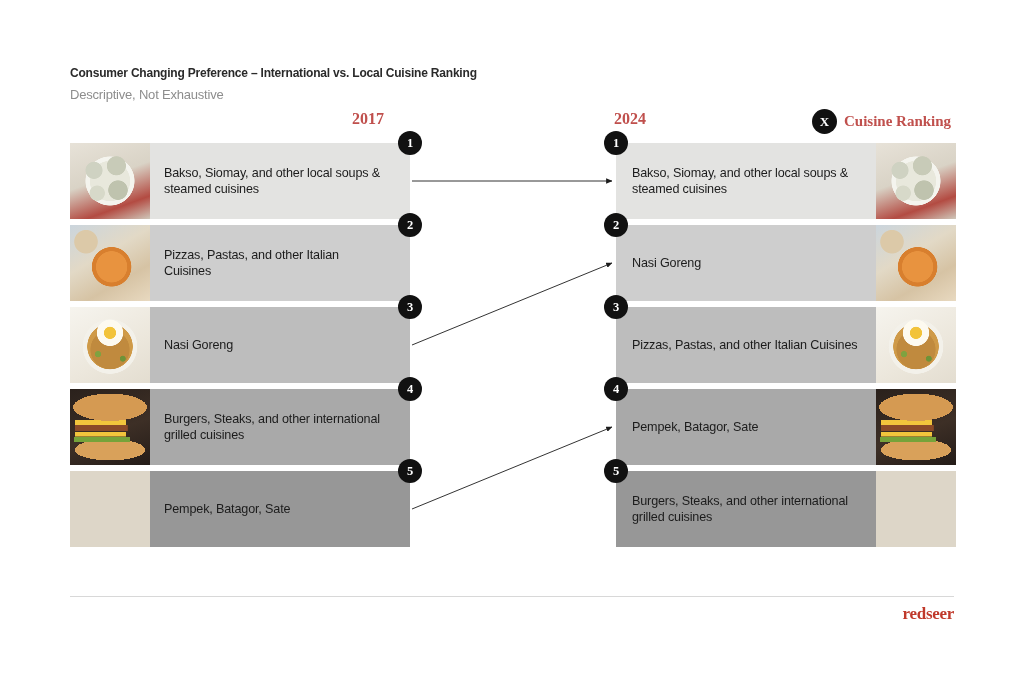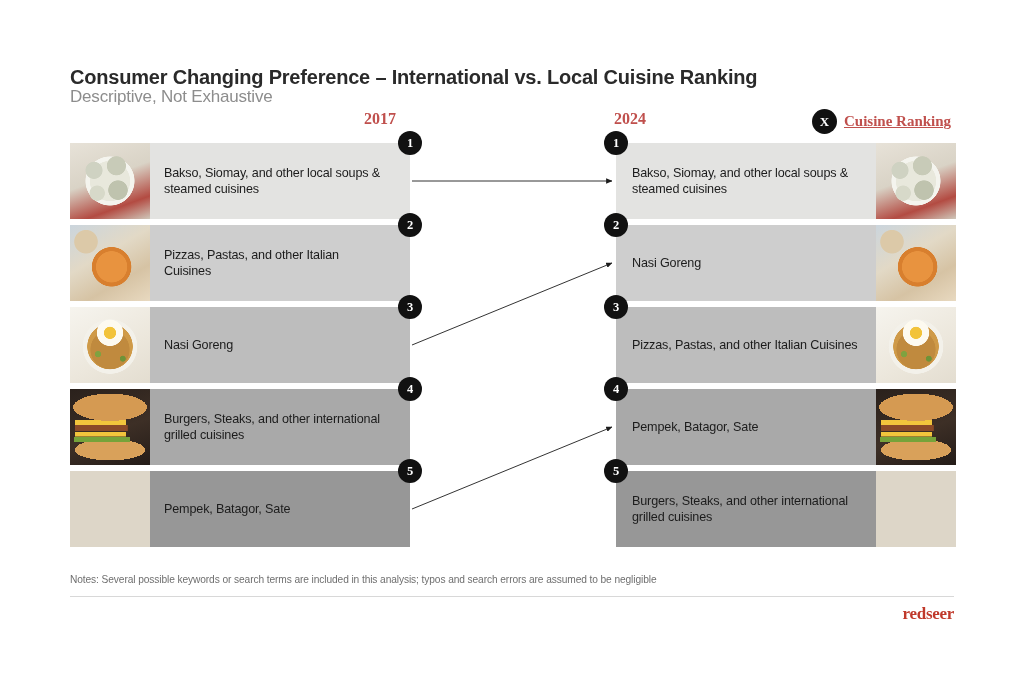--- a/index.html
+++ b/index.html
@@ -7,48 +7,48 @@
     width: 1024px; height: 697px;
     background: #ffffff;
     font-family: "Liberation Sans", sans-serif;
     overflow: hidden;
   }
   .slide { position: relative; width: 1024px; height: 697px; background: #fff; }
 
   
   .title {
     position: absolute; left: 70px; top: 66px;
-    font-size: 20px; font-weight: bold; color: #2a2a2a;
+    font-size: 12px; font-weight: bold; color: #2a2a2a;
     letter-spacing: -0.2px;
   }
   .subtitle {
     position: absolute; left: 70px; top: 87px;
-    font-size: 17px; color: #8d8d8d; letter-spacing: -0.2px;
+    font-size: 13px; color: #8d8d8d; letter-spacing: -0.2px;
   }
 
   
   .year {
     position: absolute; top: 110px;
     font-family: "Liberation Serif", serif;
     font-size: 16px; font-weight: bold; color: #c0504d;
   }
-  .year-2017 { left: 364px; }
+  .year-2017 { left: 352px; }
   .year-2022 { left: 614px; }
 
   
   .legend { position: absolute; left: 812px; top: 109px; display: flex; align-items: center; gap: 7px; }
   .legend-badge {
     width: 25px; height: 25px; border-radius: 50%;
     background: #111111; color: #ffffff;
     display: flex; align-items: center; justify-content: center;
     font-family: "Liberation Serif", serif; font-size: 13px; font-weight: bold;
   }
   .legend-label {
     font-family: "Liberation Serif", serif;
-    font-size: 15px; font-weight: bold; color: #c0504d; text-decoration: underline;
+    font-size: 15px; font-weight: bold; color: #c0504d;
   }
 
   
   .cols { position: absolute; left: 0; top: 0; width: 1024px; height: 697px; }
   .col { position: absolute; top: 143px; width: 340px; }
   .col-left  { left: 70px; }
   .col-right { left: 616px; }
 
   .row {
     position: relative; height: 76px; margin-bottom: 6px;
@@ -245,17 +245,16 @@
     <defs>
       <marker id="arrowhead" markerWidth="7" markerHeight="6" refX="6.5" refY="3" orient="auto" markerUnits="strokeWidth">
         <path d="M0,0 L7,3 L0,6 z" fill="#1c1c1c"></path>
       </marker>
     </defs>
   <line x1="412" y1="181" x2="612" y2="181" stroke="#1c1c1c" stroke-width="0.9" marker-end="url(#arrowhead)"></line>
       <line x1="412" y1="345" x2="612" y2="263" stroke="#1c1c1c" stroke-width="0.9" marker-end="url(#arrowhead)"></line>
       <line x1="412" y1="509" x2="612" y2="427" stroke="#1c1c1c" stroke-width="0.9" marker-end="url(#arrowhead)"></line>
     </svg>
 
-  <div class="notes">Notes: Several possible keywords or search terms are included in this analysis; typos and search errors are assumed to be negligible</div>
   <div class="divider"></div>
   <div class="logo">redseer</div>
 
 </div>
 
 </body></html>

